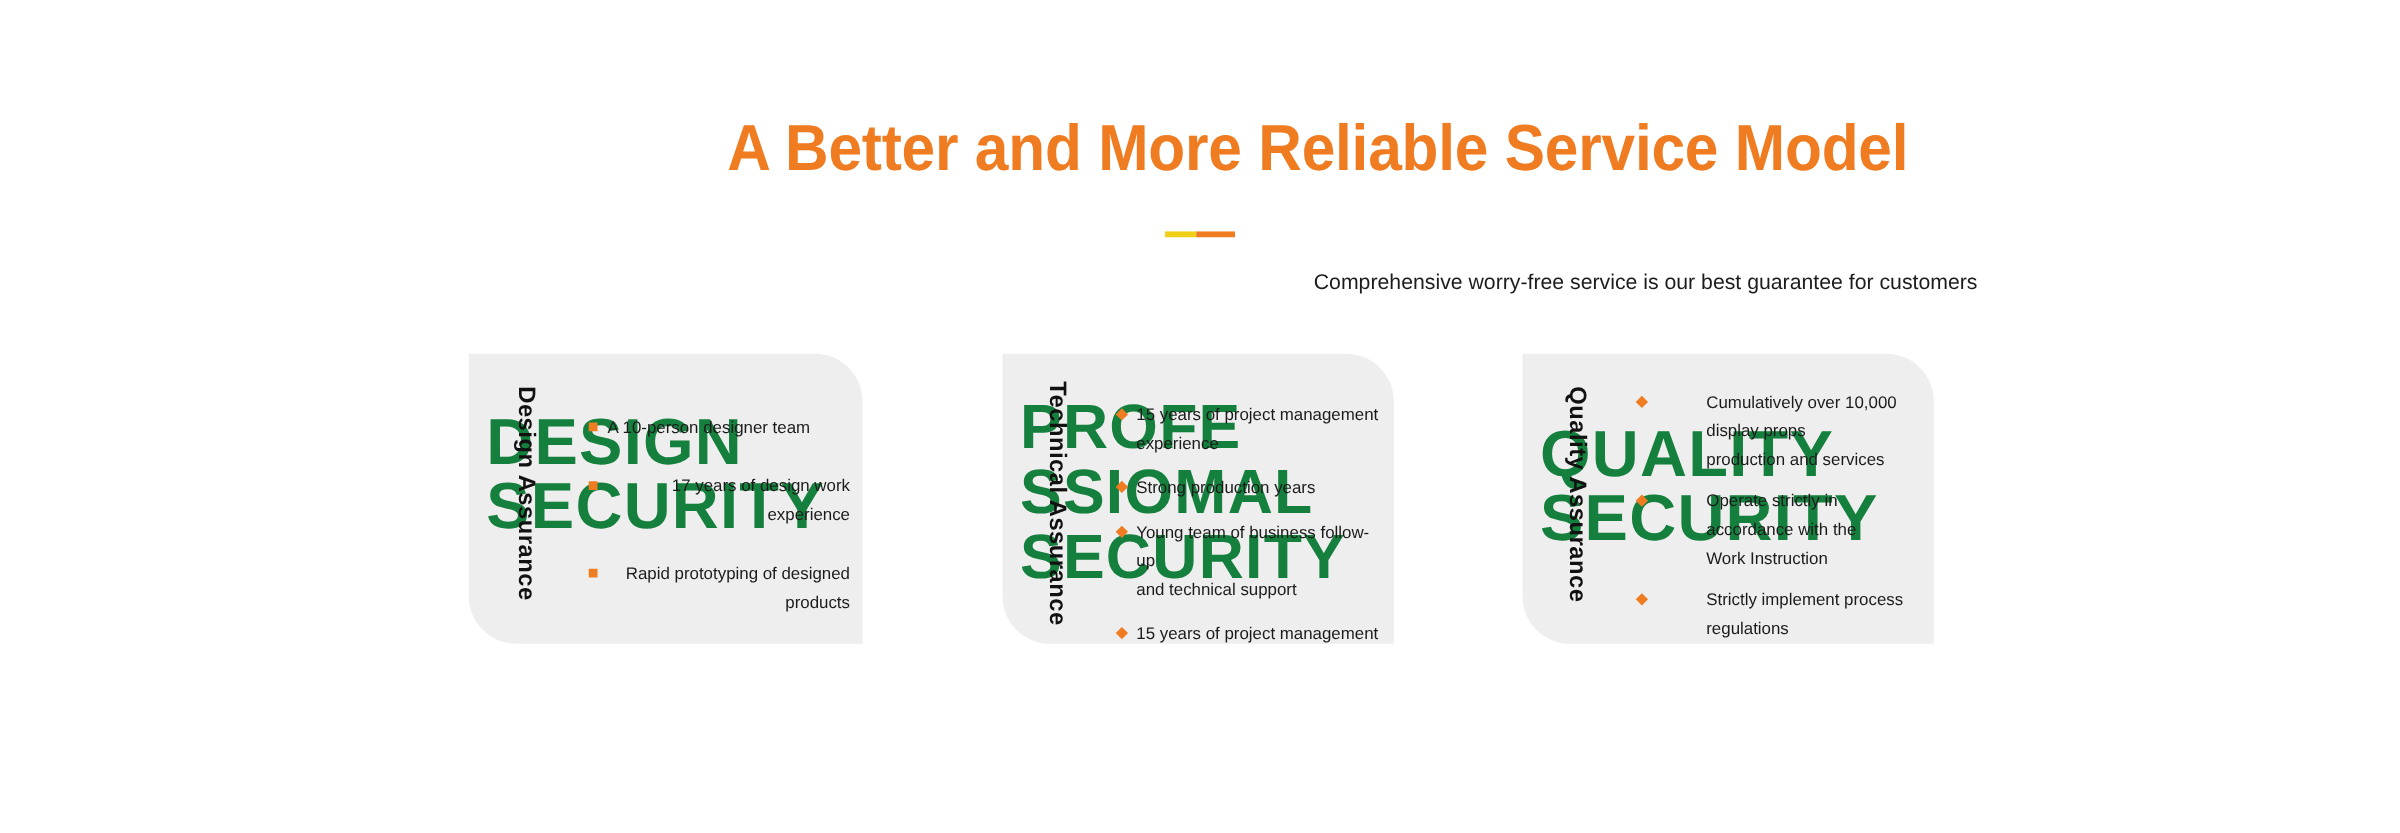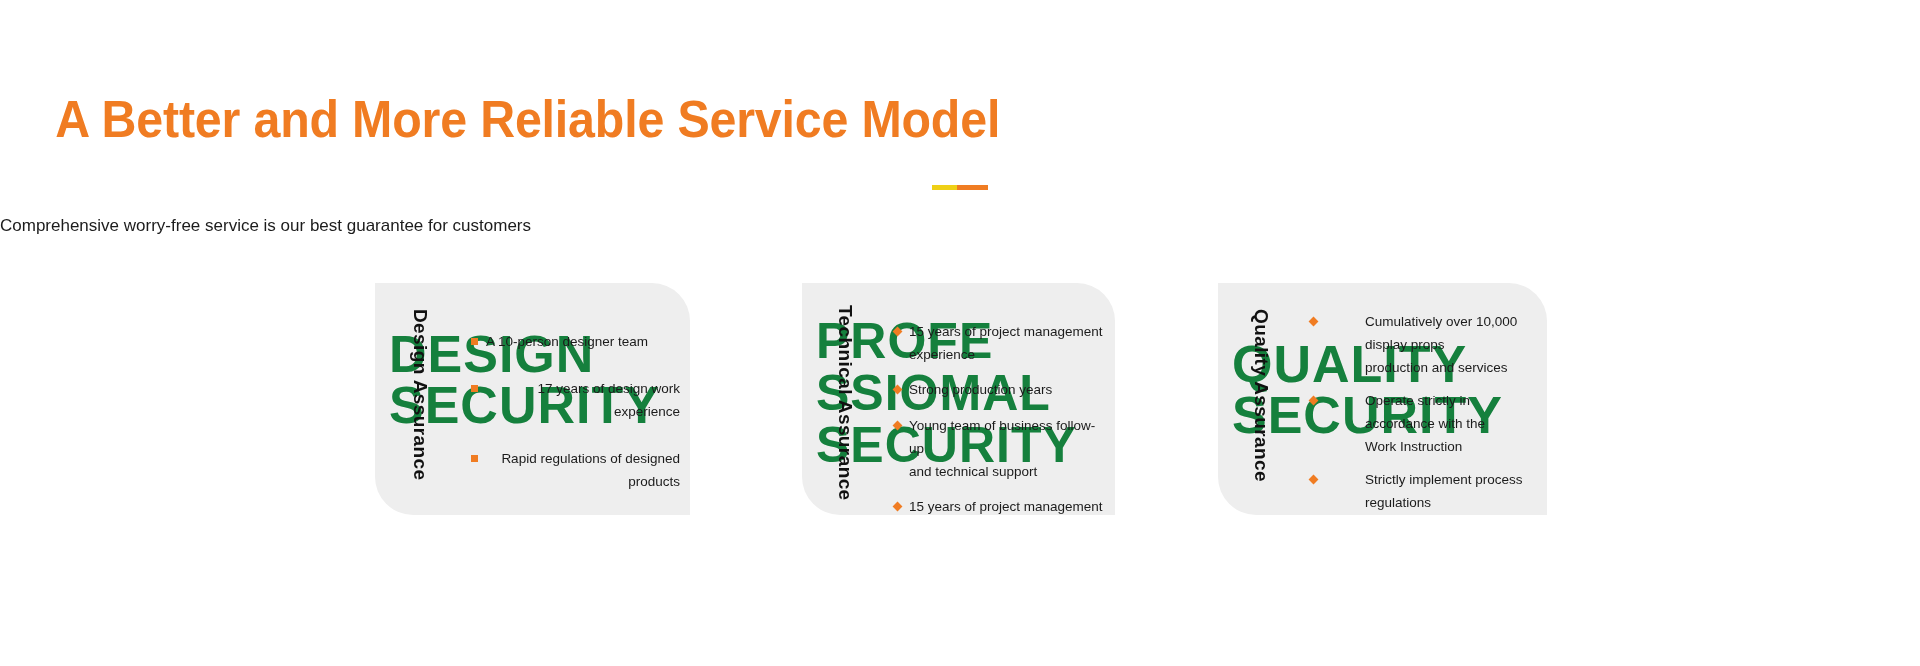--- a/index.html
+++ b/index.html
@@ -15,21 +15,21 @@
     font-family: "Liberation Sans", sans-serif;
     -webkit-font-smoothing: antialiased;
   }
 
   
   .section-header {
     position: absolute;
     left: 0;
     top: 0;
     width: 1582px;
-    text-align: left;
+    text-align: right;
   }
   .page-title {
     margin: 0;
     padding-top: 92px;
     font-family: "Liberation Sans Narrow", "Liberation Sans", sans-serif;
     font-size: 52px;
     font-weight: 700;
     letter-spacing: -0.2px;
     color: #F07C22;
     line-height: 1.05;
@@ -185,21 +185,21 @@
       <li class="bullet">
         <span class="bullet-marker marker-square"></span>
         <span class="bullet-text">A 10-person designer team</span>
       </li>
       <li class="bullet">
         <span class="bullet-marker marker-square"></span>
         <span class="bullet-text">17 years of design work experience</span>
       </li>
       <li class="bullet">
         <span class="bullet-marker marker-square"></span>
-        <span class="bullet-text">Rapid regulations of designed products</span>
+        <span class="bullet-text">Rapid prototyping of designed products</span>
       </li>
 
     </ul>
   </div>
 
   <div class="card card-2">
     <div class="watermark">PROFE
 SSIOMAL
 SECURITY</div>
     <div class="vtitle">Technical Assurance</div>

